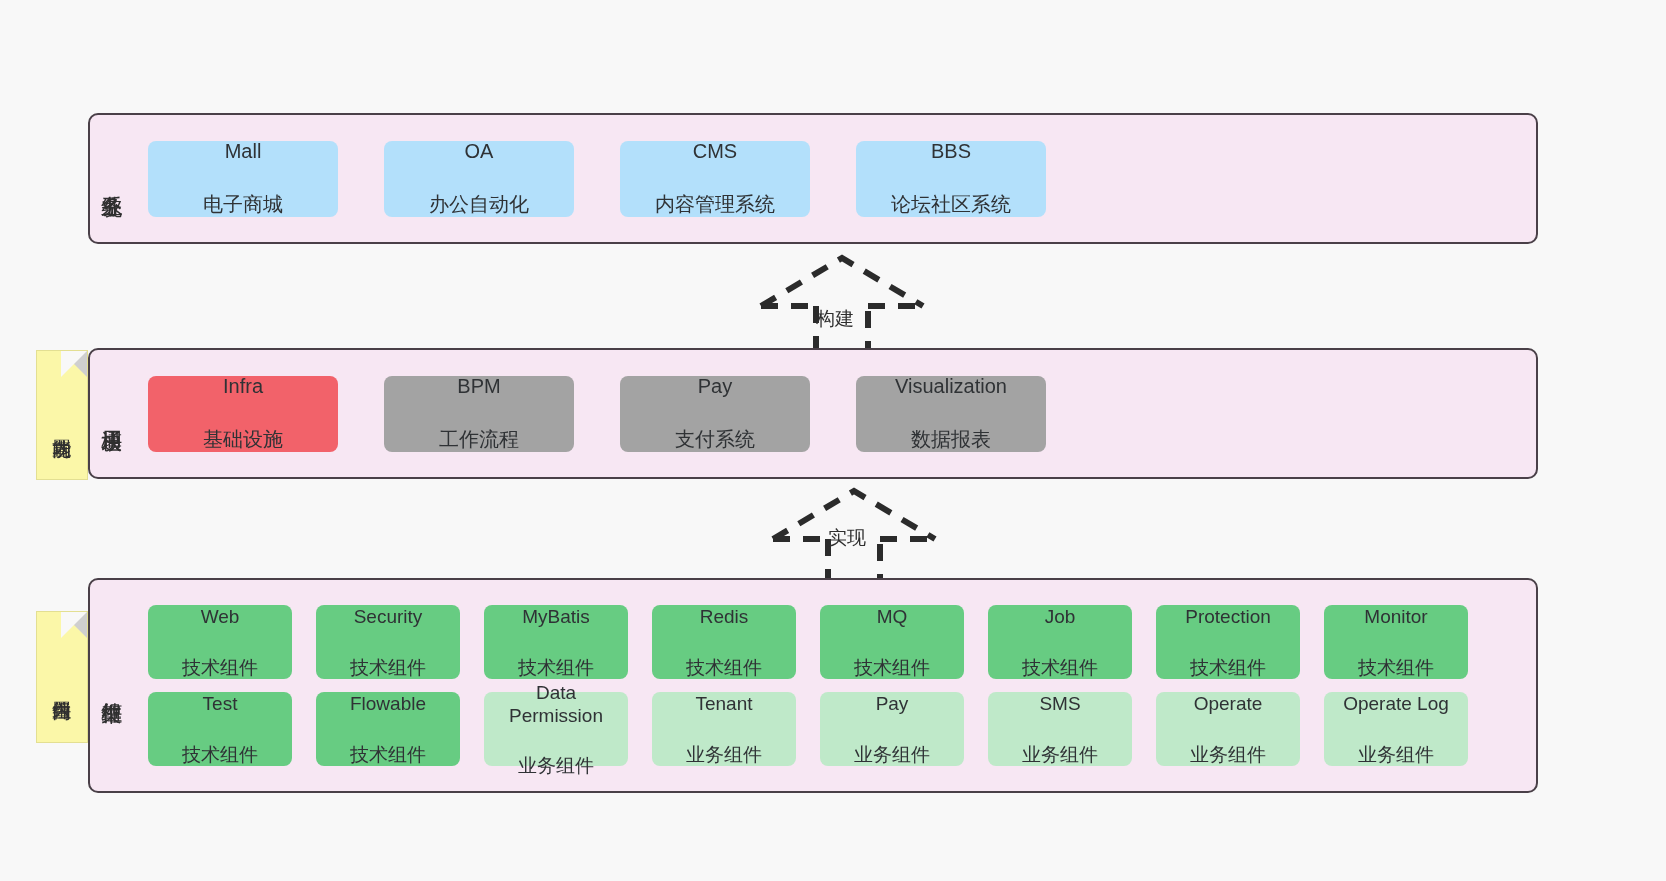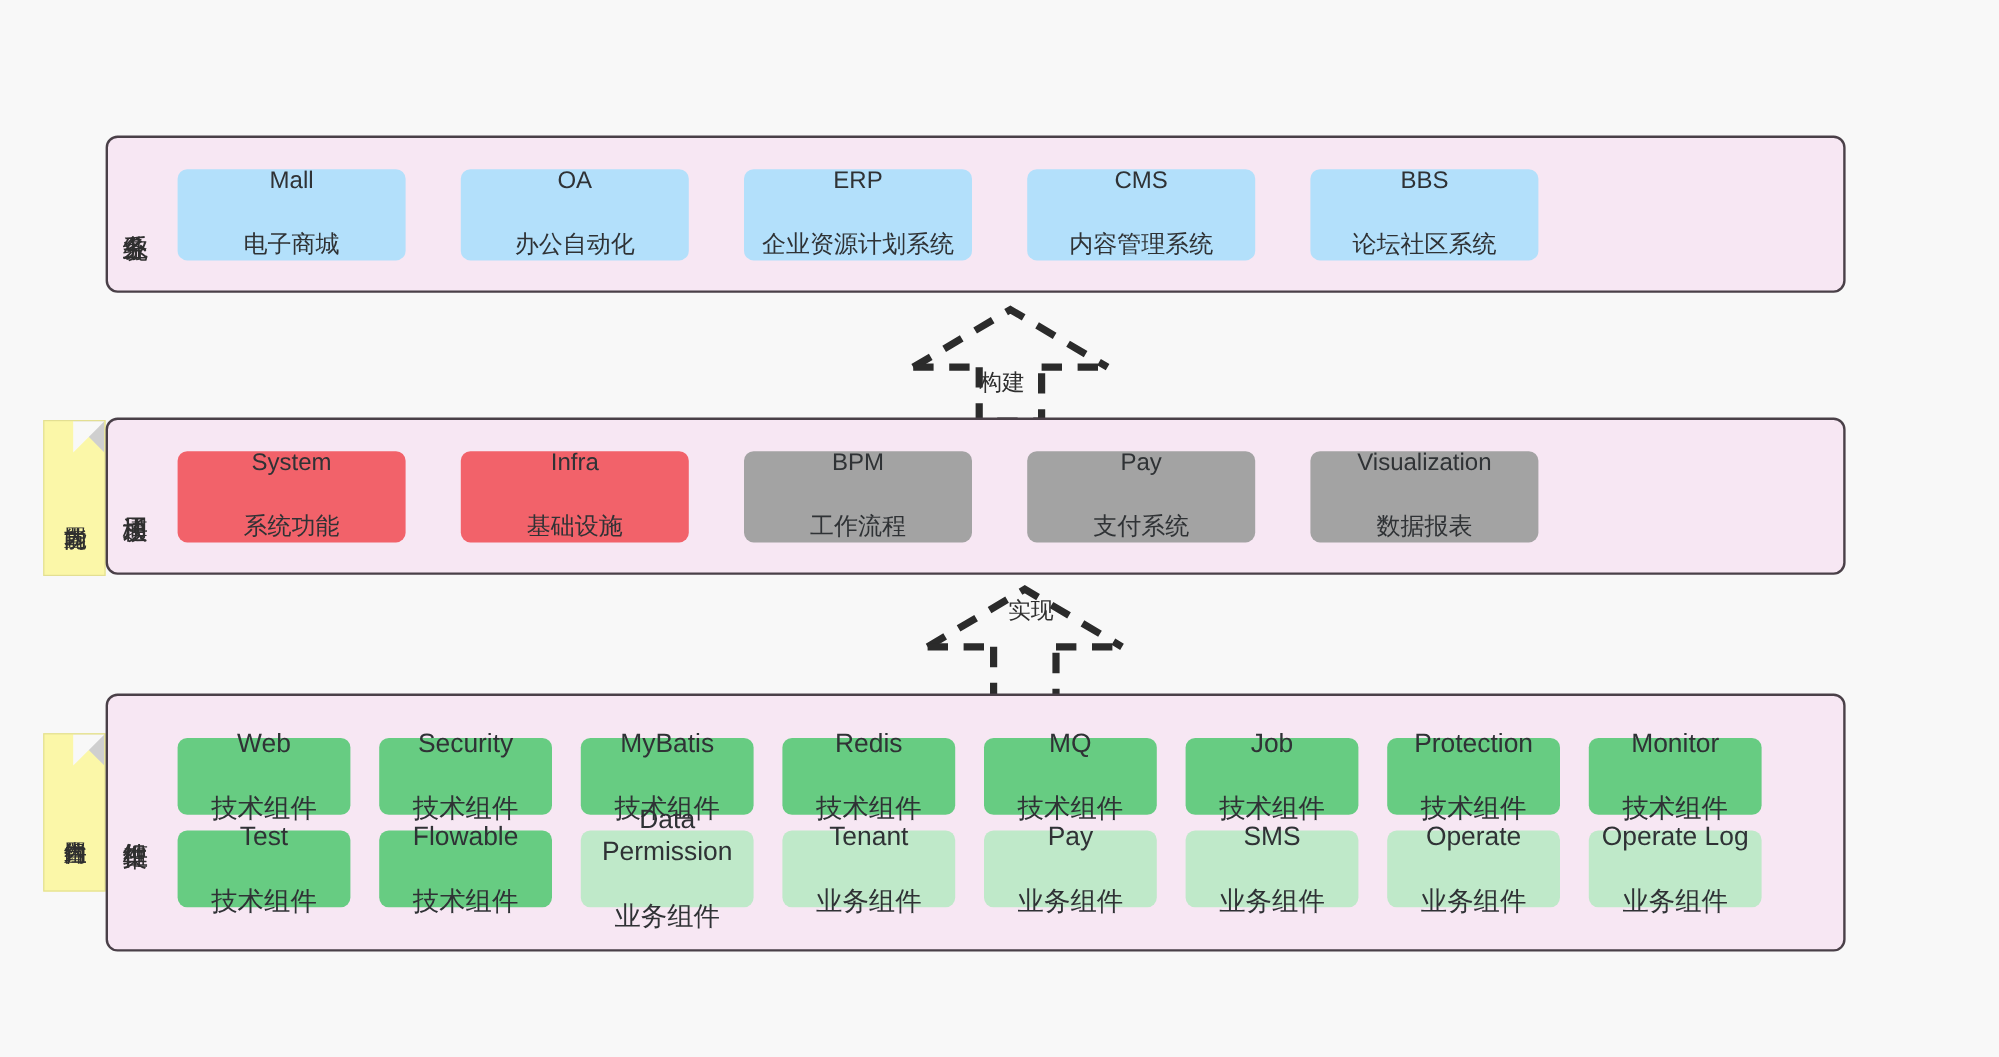--- a/index.html
+++ b/index.html
@@ -117,22 +117,22 @@
     width: 1450px;
     height: 215px;
   }
   #layer-framework .layer-body {
     padding-left: 8px;
     gap: 13px;
   }
   #layer-framework .card-row { gap: 24px; padding-left: 6px; }
   #layer-framework .card {
     width: 144px;
-    height: 64px;
-    font-size: 22px;
+    height: 74px;
+    font-size: 19px;
     line-height: 1.22;
   }
   .card.tech { background: #67cc82; }
   .card.biz  { background: #bfe9c9; }
 
   
   .note {
     position: absolute;
     box-sizing: border-box;
     background: #fbf7a8;
@@ -195,44 +195,40 @@
     position: absolute;
     font-size: 19px;
     color: #2f2f2f;
     white-space: nowrap;
     user-select: none;
     background: transparent;
   }
   #arrow-build { left: 752px; top: 252px; }
   #arrow-build-label { left: 816px; top: 306px; }
   #arrow-implement { left: 764px; top: 485px; }
-  #arrow-implement-label { left: 828px; top: 496px; margin-left: 12px; }
+  #arrow-implement-label { left: 828px; top: 525px; }
 </style>
 </head>
 <body>
 
 <div class="canvas">
 
   <div class="layer" id="layer-business">
     <div class="layer-title">业务系统</div>
     <div class="layer-body">
       <div class="card-row">
         <div class="card">
           <span class="ln">Mall</span>
           <span class="ln">电子商城</span>
         </div>
         <div class="card">
           <span class="ln">OA</span>
           <span class="ln">办公自动化</span>
         </div>
         <div class="card">
-          <span class="ln">ERP</span>
-          <span class="ln">企业资源计划系统</span>
-        </div>
-        <div class="card">
           <span class="ln">CMS</span>
           <span class="ln">内容管理系统</span>
         </div>
         <div class="card">
           <span class="ln">BBS</span>
           <span class="ln">论坛社区系统</span>
         </div>
       </div>
     </div>
   </div>
@@ -249,24 +245,20 @@
 
   <div class="note" id="note-functions">
     <span>内置功能</span>
   </div>
 
   <div class="layer" id="layer-modules">
     <div class="layer-title">通用模块</div>
     <div class="layer-body">
       <div class="card-row">
         <div class="card strong-red">
-          <span class="ln">System</span>
-          <span class="ln">系统功能</span>
-        </div>
-        <div class="card strong-red">
           <span class="ln">Infra</span>
           <span class="ln">基础设施</span>
         </div>
         <div class="card soft-red">
           <span class="ln">BPM</span>
           <span class="ln">工作流程</span>
         </div>
         <div class="card soft-red">
           <span class="ln">Pay</span>
           <span class="ln">支付系统</span>

